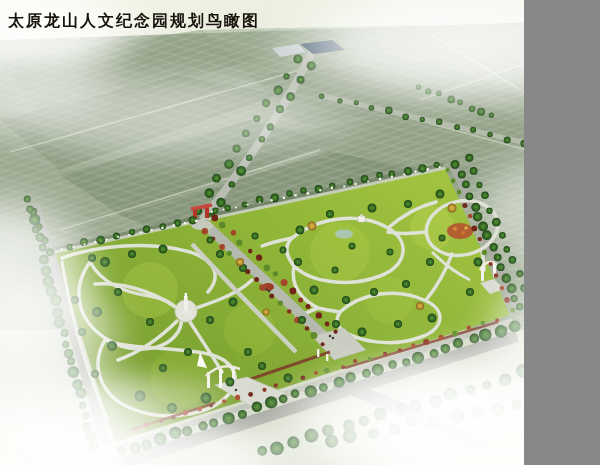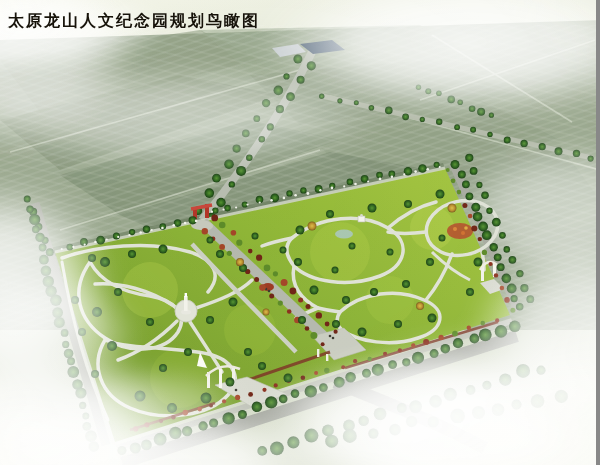--- a/index.html
+++ b/index.html
@@ -1,16 +1,16 @@
 <!DOCTYPE html>
 <html><head>
 <meta charset="utf-8">
 <style>
   html,body{margin:0;padding:0;background:#888;}
-  .canvas{position:relative;width:596px;height:465px;overflow:hidden;
+  .canvas{position:relative;width:524px;height:465px;overflow:hidden;
     background:#eef0e2;font-family:"Liberation Sans",sans-serif;}
   .canvas svg{position:absolute;left:0;top:0;}
   .title{position:absolute;left:8px;top:11px;width:420px;
     font-family:"Liberation Serif",serif;font-weight:bold;font-size:16px;
     letter-spacing:2px;color:#17130a;text-shadow:0 1px 1px rgba(255,255,255,.45);
     user-select:none;}
 </style>
 </head>
 <body>
 

